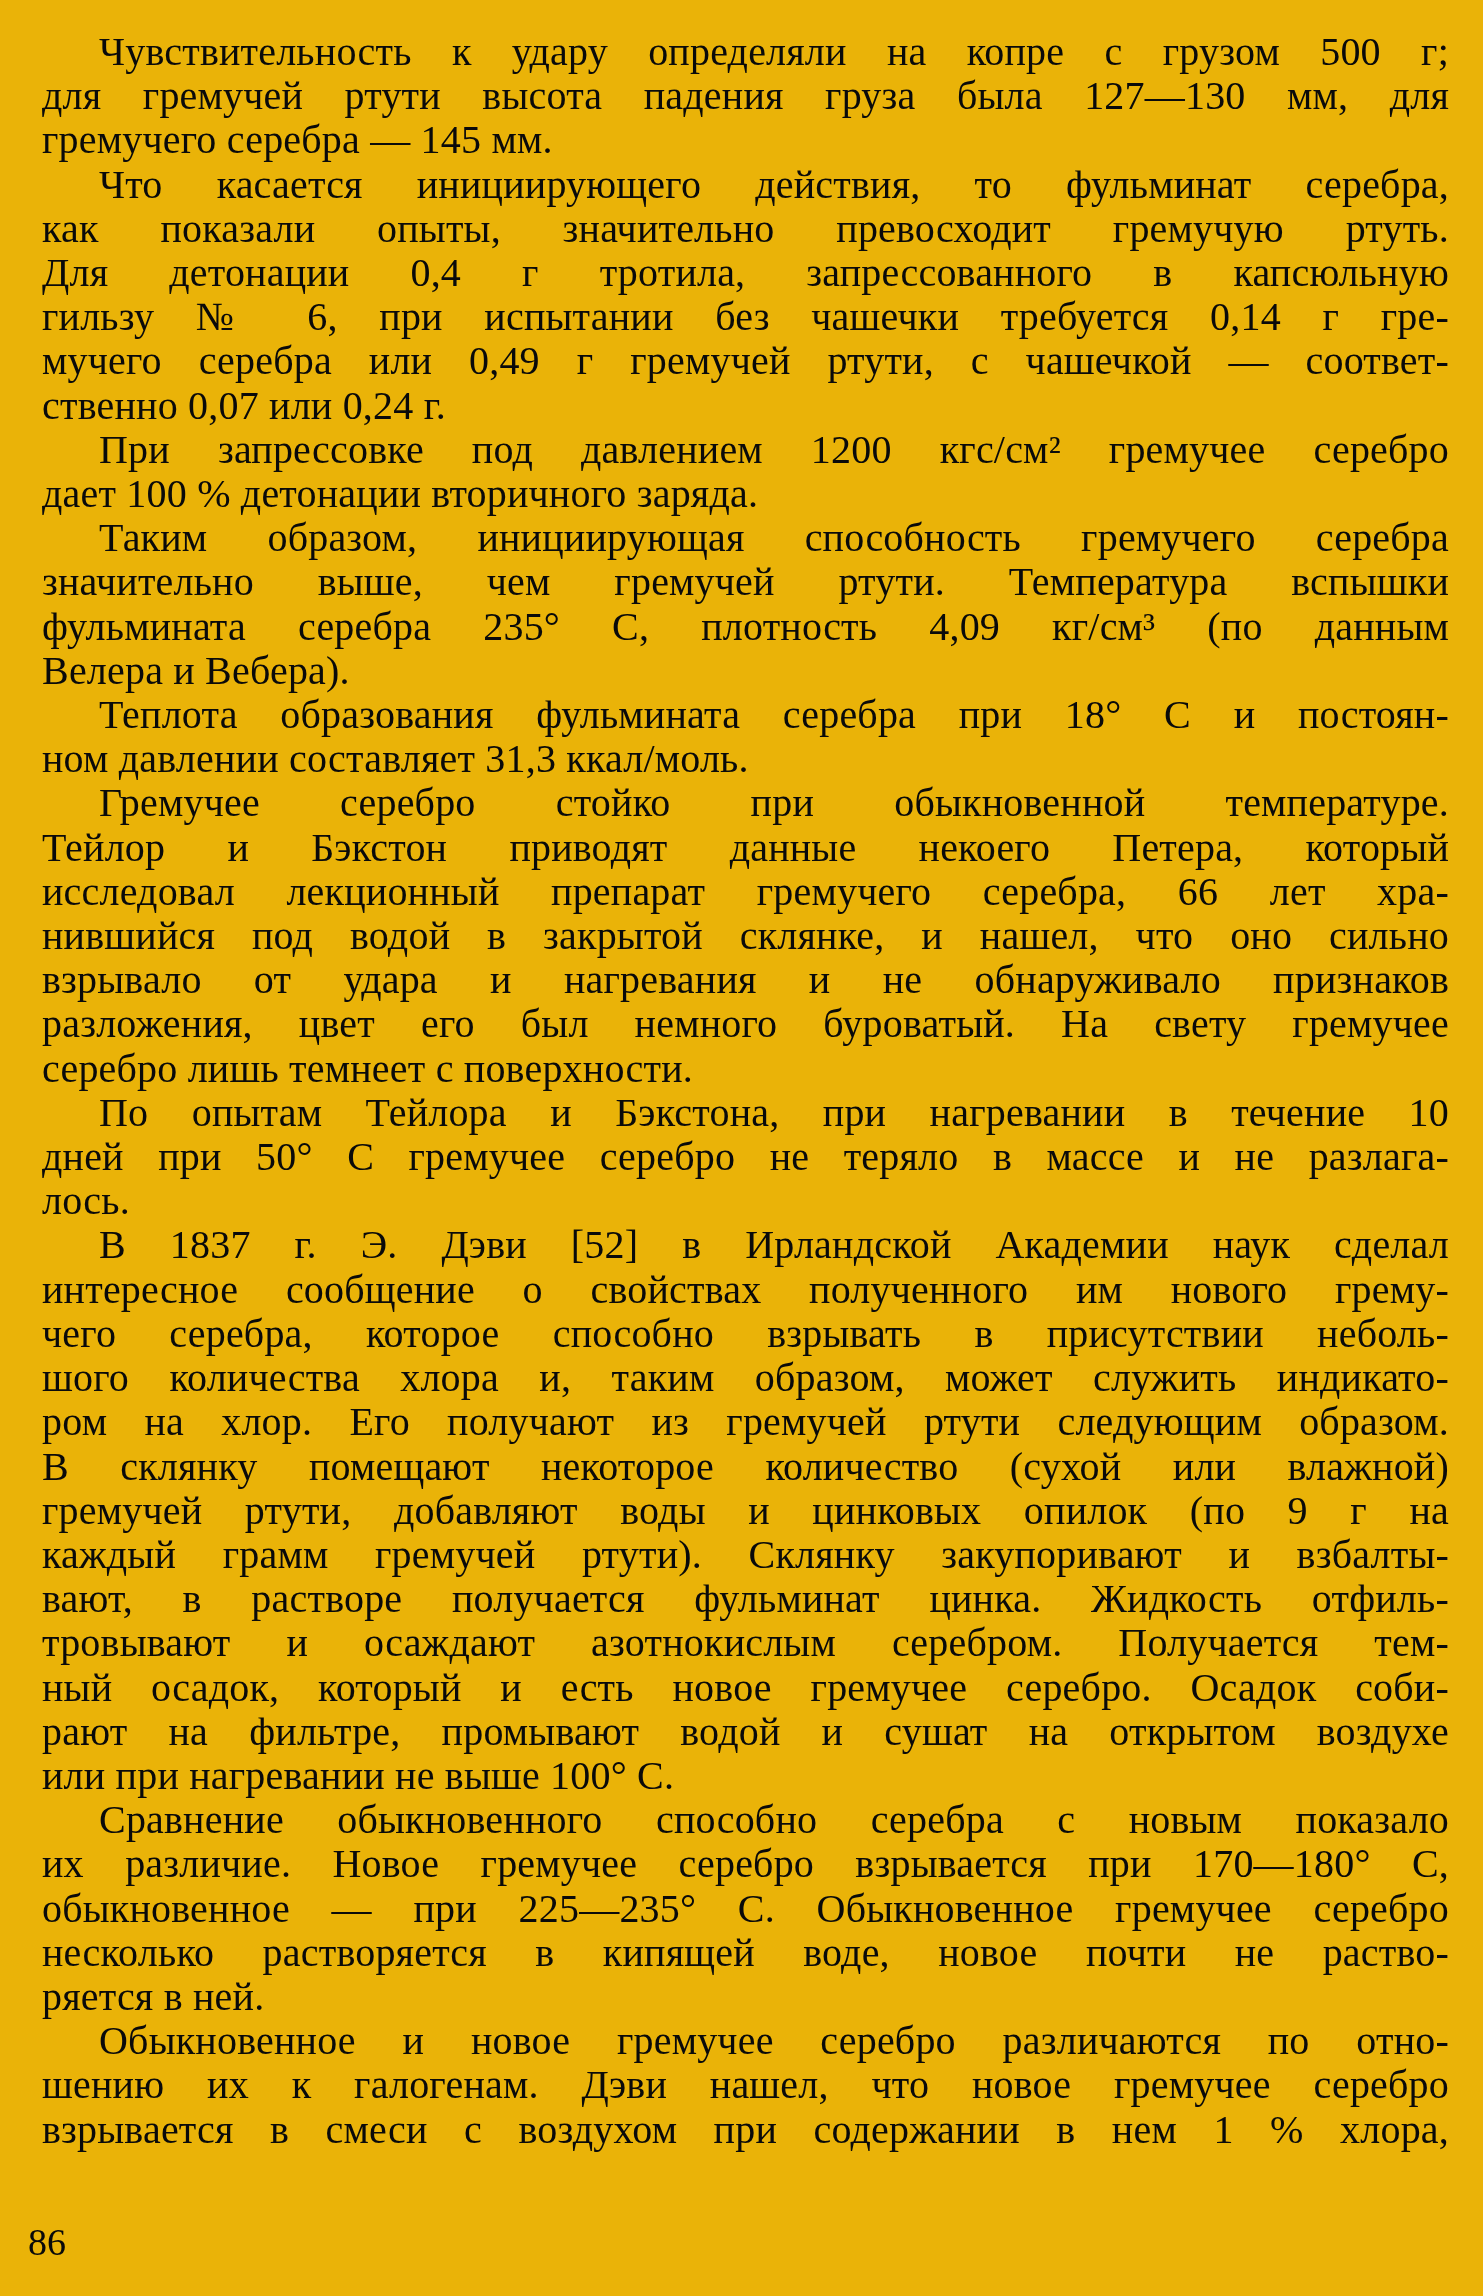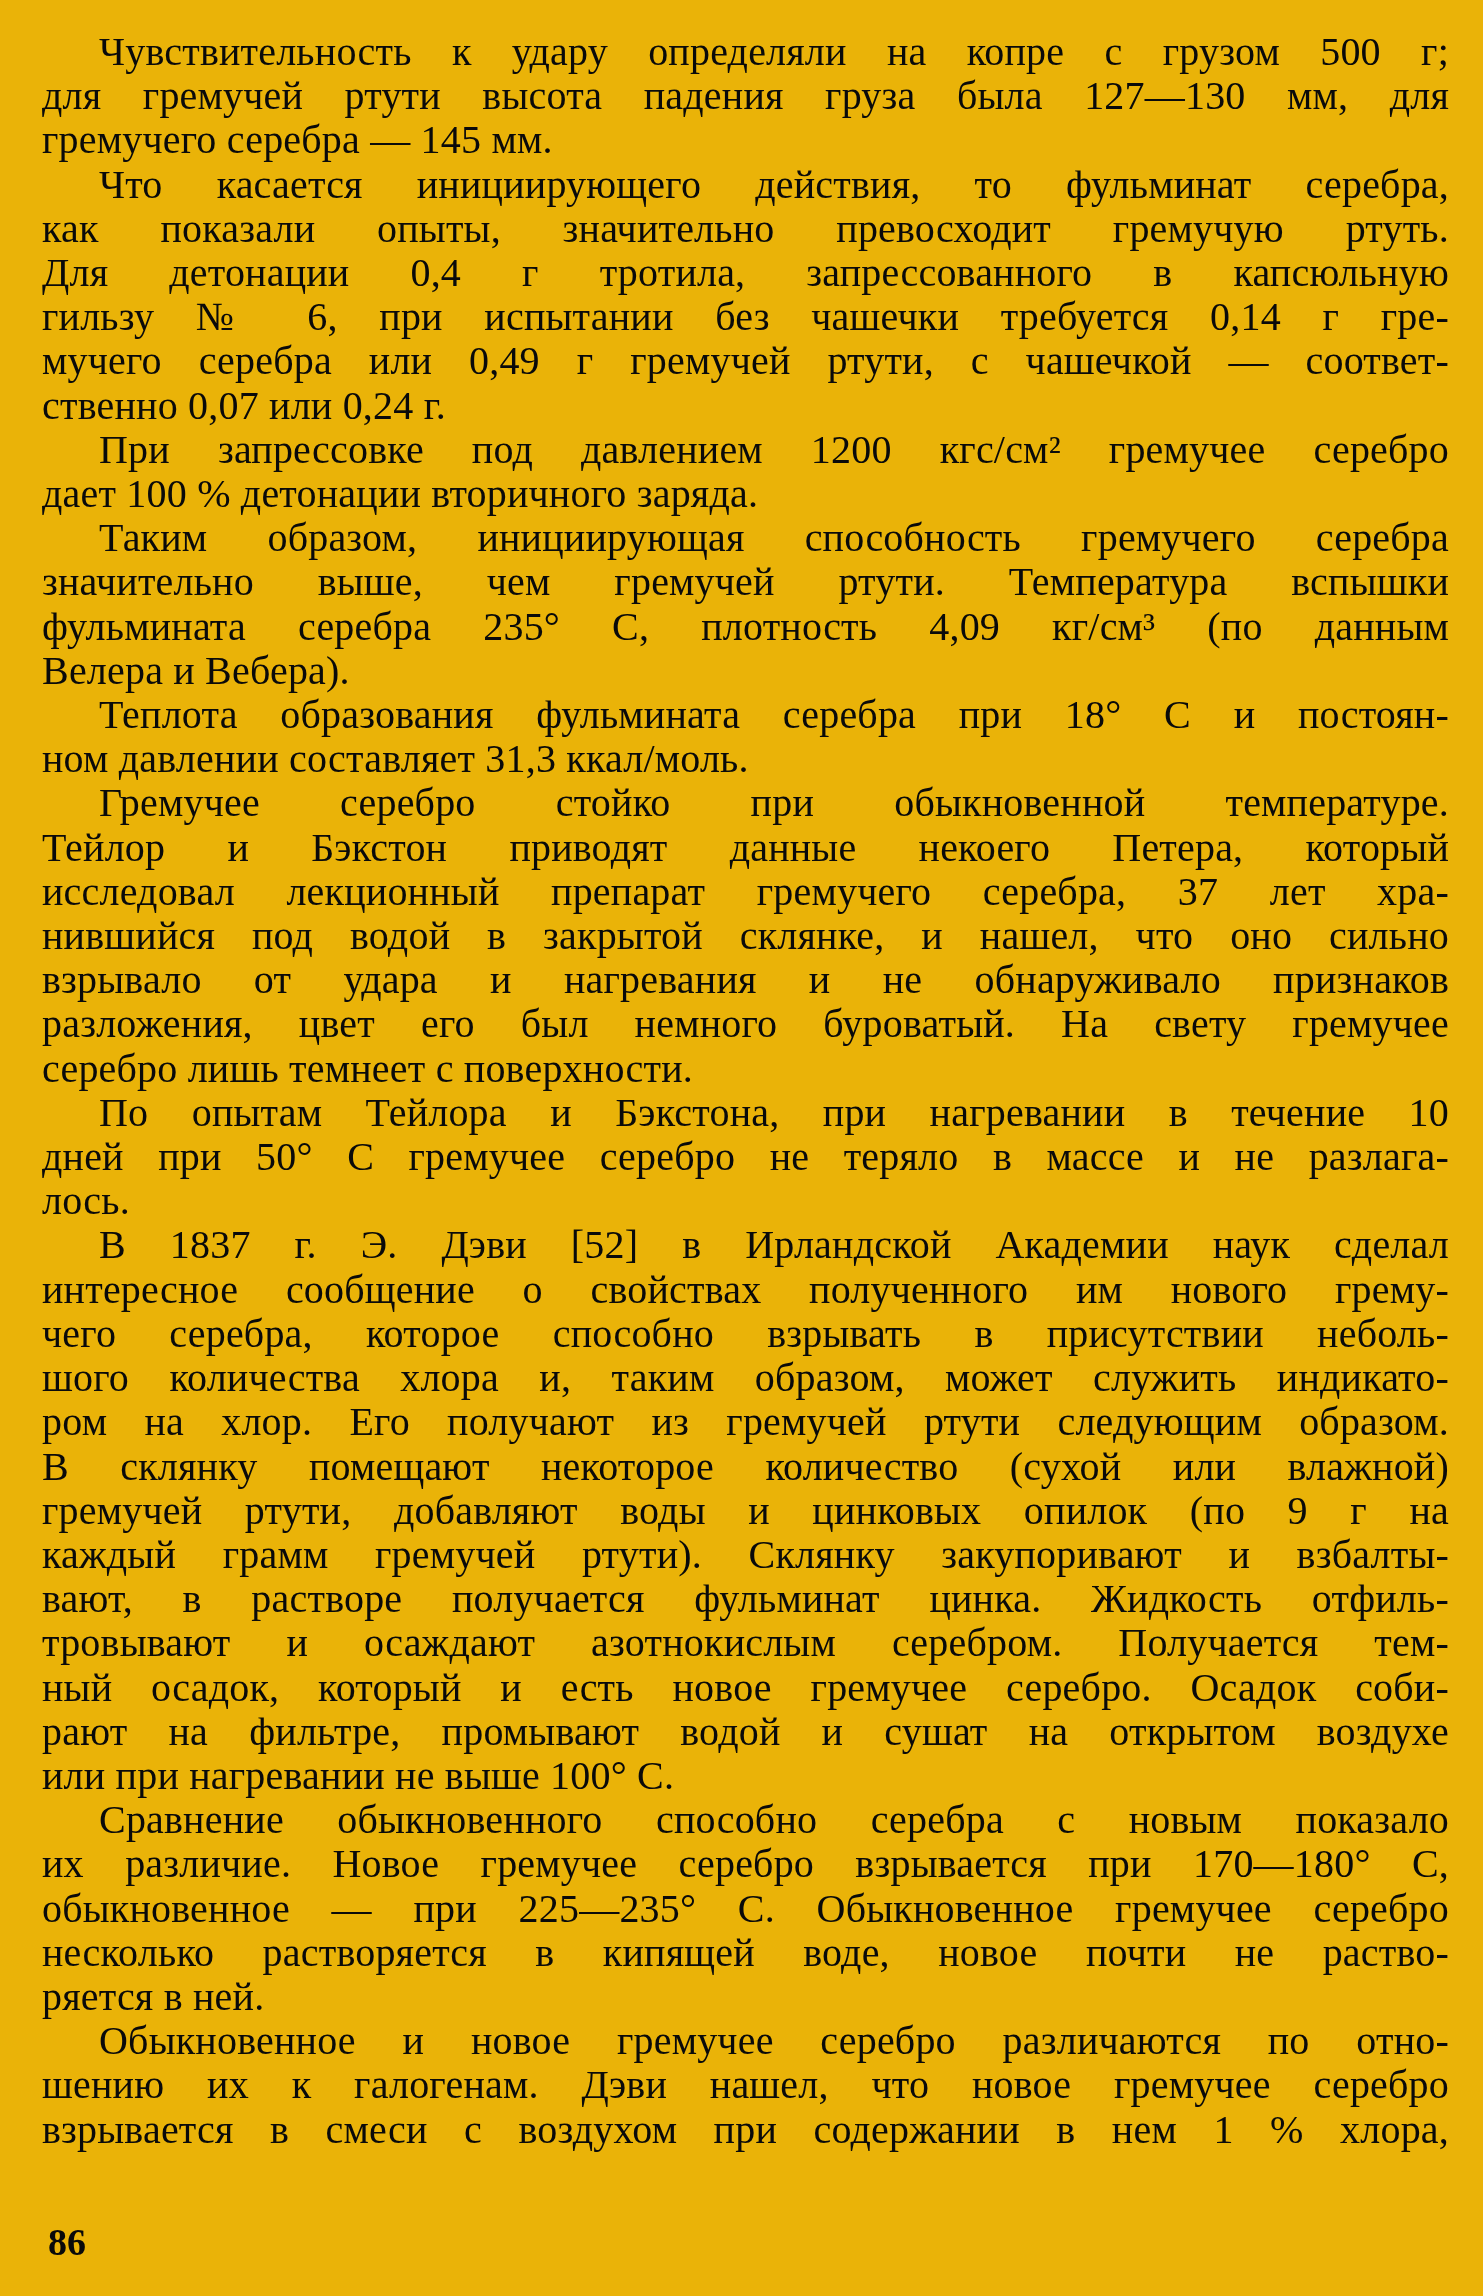--- a/index.html
+++ b/index.html
@@ -40,25 +40,24 @@
     letter-spacing: 0.2px;
   }
   .line.first {
     text-indent: 57px;
   }
   .line.para-end {
     text-align-last: left;
   }
   .page-number {
     position: absolute;
-    left: 48px;
+    left: 28px;
     top: 2220px;
     font-size: 38px;
     line-height: 44px;
-    font-weight: bold;
   }
 </style>
 </head>
 <body>
 
 <div class="page" style="color: rgb(10, 10, 10); background: #eab308;">
   <div class="text-block">
       <div class="paragraph">
         <div class="line first">Чувствительность к удару определяли на копре с грузом 500 г;</div>
         <div class="line">для гремучей ртути высота падения груза была 127—130 мм, для</div>
@@ -82,21 +81,21 @@
         <div class="line">фульмината серебра 235° С, плотность 4,09 кг/см³ (по данным</div>
         <div class="line para-end">Велера и Вебера).</div>
       </div>
       <div class="paragraph">
         <div class="line first">Теплота образования фульмината серебра при 18° С и постоян-</div>
         <div class="line para-end">ном давлении составляет 31,3 ккал/моль.</div>
       </div>
       <div class="paragraph">
         <div class="line first">Гремучее серебро стойко при обыкновенной температуре.</div>
         <div class="line">Тейлор и Бэкстон приводят данные некоего Петера, который</div>
-        <div class="line">исследовал лекционный препарат гремучего серебра, 37 лет хра-</div>
+        <div class="line">исследовал лекционный препарат гремучего серебра, 66 лет хра-</div>
         <div class="line">нившийся под водой в закрытой склянке, и нашел, что оно сильно</div>
         <div class="line">взрывало от удара и нагревания и не обнаруживало признаков</div>
         <div class="line">разложения, цвет его был немного буроватый. На свету гремучее</div>
         <div class="line para-end">серебро лишь темнеет с поверхности.</div>
       </div>
       <div class="paragraph">
         <div class="line first">По опытам Тейлора и Бэкстона, при нагревании в течение 10</div>
         <div class="line">дней при 50° С гремучее серебро не теряло в массе и не разлага-</div>
         <div class="line para-end">лось.</div>
       </div>

